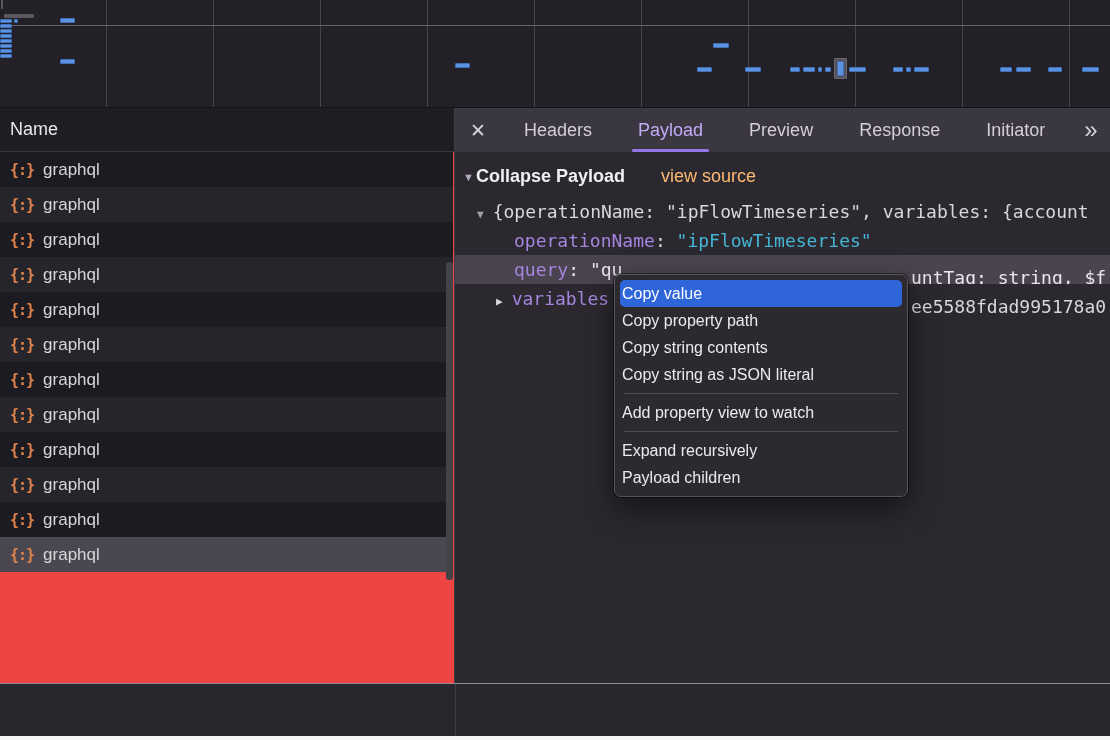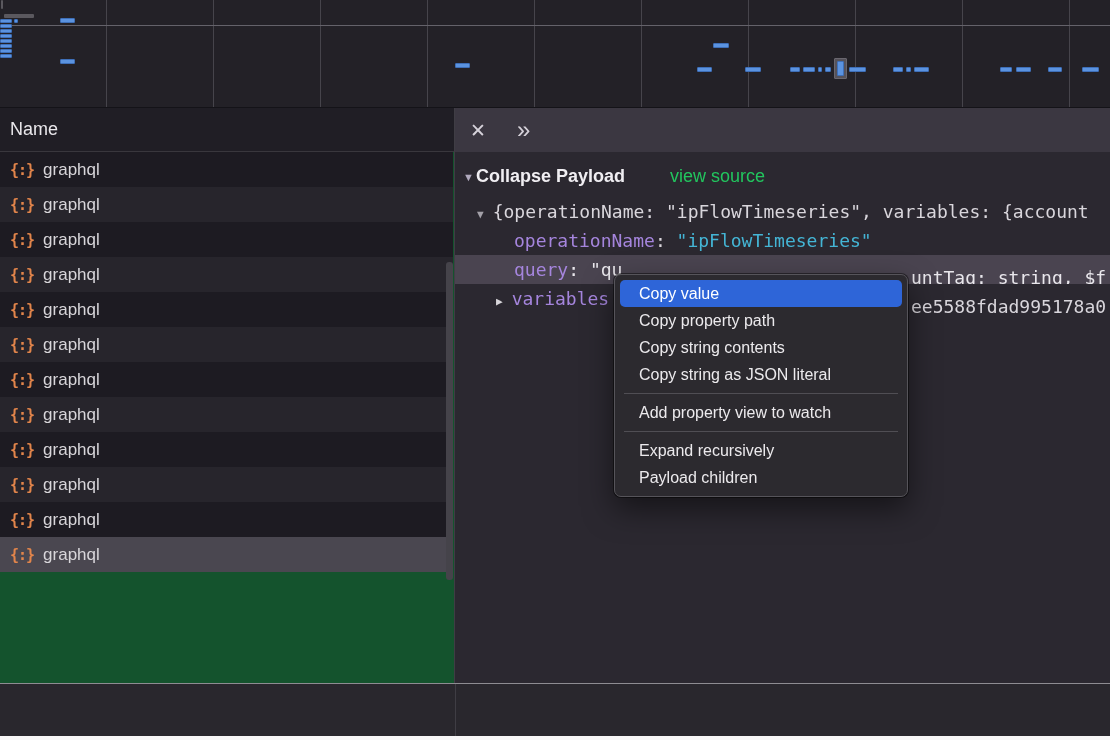--- a/index.html
+++ b/index.html
@@ -13,21 +13,21 @@
               repeating-linear-gradient(90deg,transparent 0 106px,#46444b 106px 107px),
               #232127;}
   .timeline .hline{position:absolute;left:0;top:25px;width:100%;height:1px;background:#64626a;}
   .bar{position:absolute;border-radius:1px;}
   .bar.blue{background:#5b93e0;border:1px solid #3e6fb8;box-sizing:border-box;}
   .bar.gray{background:#5a585e;}
   .bar.marker{background:#55525a;border:1px solid #6a676f;box-sizing:border-box;}
 
   
   .main{position:absolute;left:0;top:108px;width:1110px;height:575px;display:flex;}
-  .left-panel{position:relative;width:455px;height:100%;background:#14532d;
+  .left-panel{position:relative;width:455px;height:100%;background:#ef4444;
               border-right:1px solid #3f3d44;box-sizing:border-box;}
   .name-header{height:43px;line-height:43px;padding-left:10px;background:#201e25;
                border-bottom:1px solid #39373d;color:#e9e7eb;font-size:18px;}
   .rows{position:absolute;left:0;top:44px;right:1px;}
   .request-row{height:35px;display:flex;align-items:center;padding-left:10px;
                color:#d8d6da;font-size:17px;background:#1d1b22;}
   .request-row.alt{background:#27252c;}
   .request-row.selected{background:#4a4750;}
   .json-ic{font-family:"DejaVu Sans Mono",monospace;font-weight:bold;color:#e2854b;
            font-size:15px;margin-right:9px;letter-spacing:-1px;}
@@ -41,21 +41,21 @@
   .close-x{width:46px;text-align:center;font-size:19px;color:#d6d2da;cursor:default;}
   .tab{position:relative;height:44px;line-height:44px;padding:0 10px;margin:0 13px;}
   .tab.active{color:#c3aaf7;}
   .tab.active::after{content:"";position:absolute;left:4px;right:4px;bottom:0;
                      height:3px;background:#9477e4;border-radius:2px;}
   .overflow{margin-left:16px;font-size:24px;color:#d6d2da;line-height:44px;}
 
   .section-header{display:flex;align-items:center;padding:14px 0 2px 8px;}
   .tri-hdr{font-size:11px;color:#b0a9bd;margin-right:2px;}
   .sec-title{color:#f0eef2;font-weight:bold;font-size:18px;}
-  .view-source{color:#22c55e;font-size:18px;margin-left:45px;}
+  .view-source{color:#fdba74;font-size:18px;margin-left:36px;}
 
   .tree{position:relative;margin-top:8px;font-family:"DejaVu Sans Mono",monospace;
         font-size:18px;color:#d9d6dc;}
   .tline{position:relative;height:29px;line-height:29px;white-space:pre;overflow:hidden;}
   .tline .tri{font-size:11px;color:#a3a0a8;margin-right:9px;}
   .tline .tri.lite{color:#d8d6db;}
   .lineA{padding-left:22px;}
   .lineB{padding-left:59px;}
   .lineC{padding-left:59px;background:#4a4450;color:#e9e7ec;}
   .lineD{padding-left:41px;}
@@ -67,21 +67,21 @@
   .footer-sep{position:absolute;left:0;top:683px;width:1110px;height:1px;background:#8e8c92;}
   .footer{position:absolute;left:0;top:684px;width:1110px;height:52px;background:#29272d;}
   .footer .vdiv{position:absolute;left:455px;top:0;width:1px;height:100%;background:#3f3d44;}
   .bottom-strip{position:absolute;left:0;top:736px;width:1110px;height:4px;background:#f7f6f7;}
 
   
   .context-menu{position:absolute;left:614px;top:274px;width:294px;box-sizing:border-box;
                 background:#2c2a2f;border:1px solid #56545a;border-radius:7px;
                 padding:5px 0;box-shadow:0 0 0 1px rgba(0,0,0,.45),0 12px 30px rgba(0,0,0,.5);
                 font-size:16px;color:#eceaed;z-index:50;}
-  .menu-item{height:27px;line-height:27px;padding-left:19px;margin:0 5px;border-radius:5px;
+  .menu-item{height:27px;line-height:27px;padding-left:2px;margin:0 5px;border-radius:5px;
              white-space:nowrap;}
   .menu-item.hl{background:#2e65d8;color:#ffffff;}
   .menu-sep{height:1px;background:#504e54;margin:5px 9px;}
 </style>
 </head>
 <body>
 
 <div class="screen">
 
   <div class="timeline">
@@ -176,20 +176,27 @@
             <span class="json-ic">{:}</span>
             <span>graphql</span>
           </div>
         </div>
       <div class="scroll-thumb"></div>
     </div>
 
     <div class="right-panel">
       <div class="tabbar">
         <span class="close-x">✕</span>
+        <span id="tabs-host" style="display:flex;">
+            <span class="tab">Headers</span>
+            <span class="tab active">Payload</span>
+            <span class="tab">Preview</span>
+            <span class="tab">Response</span>
+            <span class="tab">Initiator</span>
+          </span>
         <span class="overflow">»</span>
       </div>
 
       <div class="payload-content">
         <div class="section-header">
           <span class="tri-hdr">▼</span>
           <span class="sec-title">Collapse Payload</span>
           <span class="view-source">view source</span>
         </div>
 

